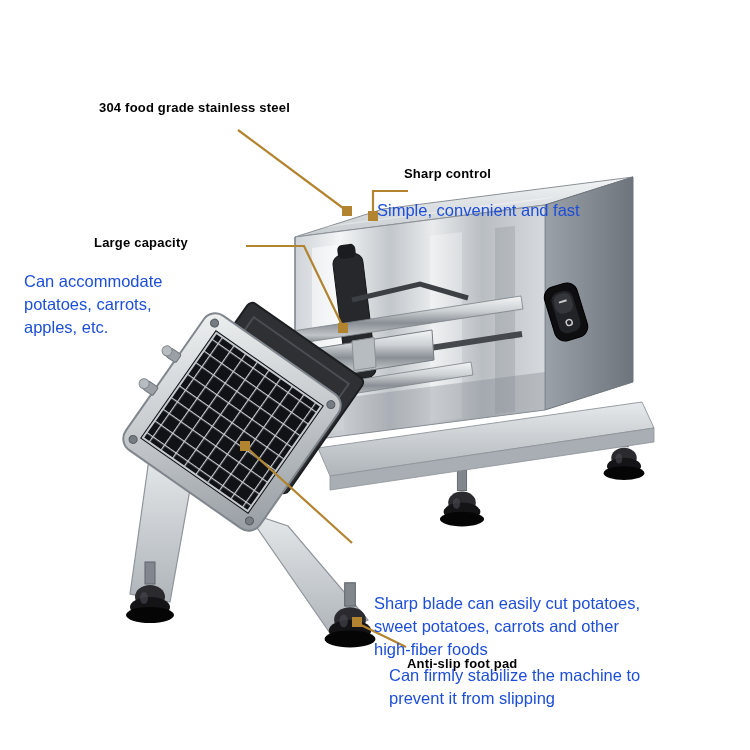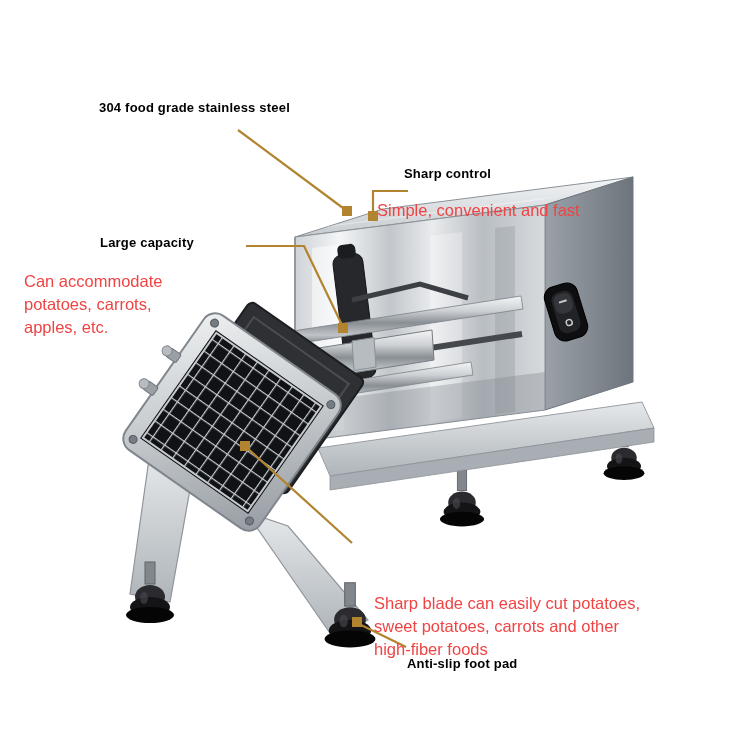--- a/index.html
+++ b/index.html
@@ -6,21 +6,21 @@
   .stage {
     position:relative; width:750px; height:750px; background:#ffffff;
     font-family:"Liberation Sans", sans-serif; overflow:hidden;
   }
   .stage svg { position:absolute; left:0; top:0; }
   .co-title {
     position:absolute; font-size:13px; font-weight:700; color:#000000;
     white-space:nowrap; letter-spacing:0.2px;
   }
   .co-desc {
-    position:absolute; font-size:16.5px; font-weight:400; color:#ef4444;
+    position:absolute; font-size:16.5px; font-weight:400; color:#1d4ed8;
     line-height:23px; white-space:pre-line;
   }
 </style>
 </head>
 <body>
 
 <div class="stage">
 
   <svg width="750" height="750" viewBox="0 0 750 750">
     <defs>
@@ -163,24 +163,26 @@
       <rect x="240" y="441" width="10" height="10"></rect>
       <rect x="352" y="617" width="10" height="10"></rect>
     </g>
   </svg>
 
   <div class="co-title" style="left:99px;  top:100px;">304 food grade stainless steel</div>
 
   <div class="co-title" style="left:404px; top:166px;">Sharp control</div>
   <div class="co-desc" style="left:377px; top:199px;">Simple, convenient and fast</div>
 
-  <div class="co-title" style="left:100px;  top:235px;">Large capacity</div>
+  <div class="co-title" style="left:94px;  top:235px;">Large capacity</div>
   <div class="co-desc" style="left:24px;  top:270px;">Can accommodate
 potatoes, carrots,
 apples, etc.</div>
 
   <div class="co-desc" style="left:374px; top:592px;">Sharp blade can easily cut potatoes,
 sweet potatoes, carrots and other
 high-fiber foods</div>
 
   <div class="co-title" style="left:407px; top:656px;">Anti-slip foot pad</div>
+  <div class="co-desc" style="left:389px; top:664px;">Can firmly stabilize the machine to
+prevent it from slipping</div>
 
 </div>
 
 </body></html>

